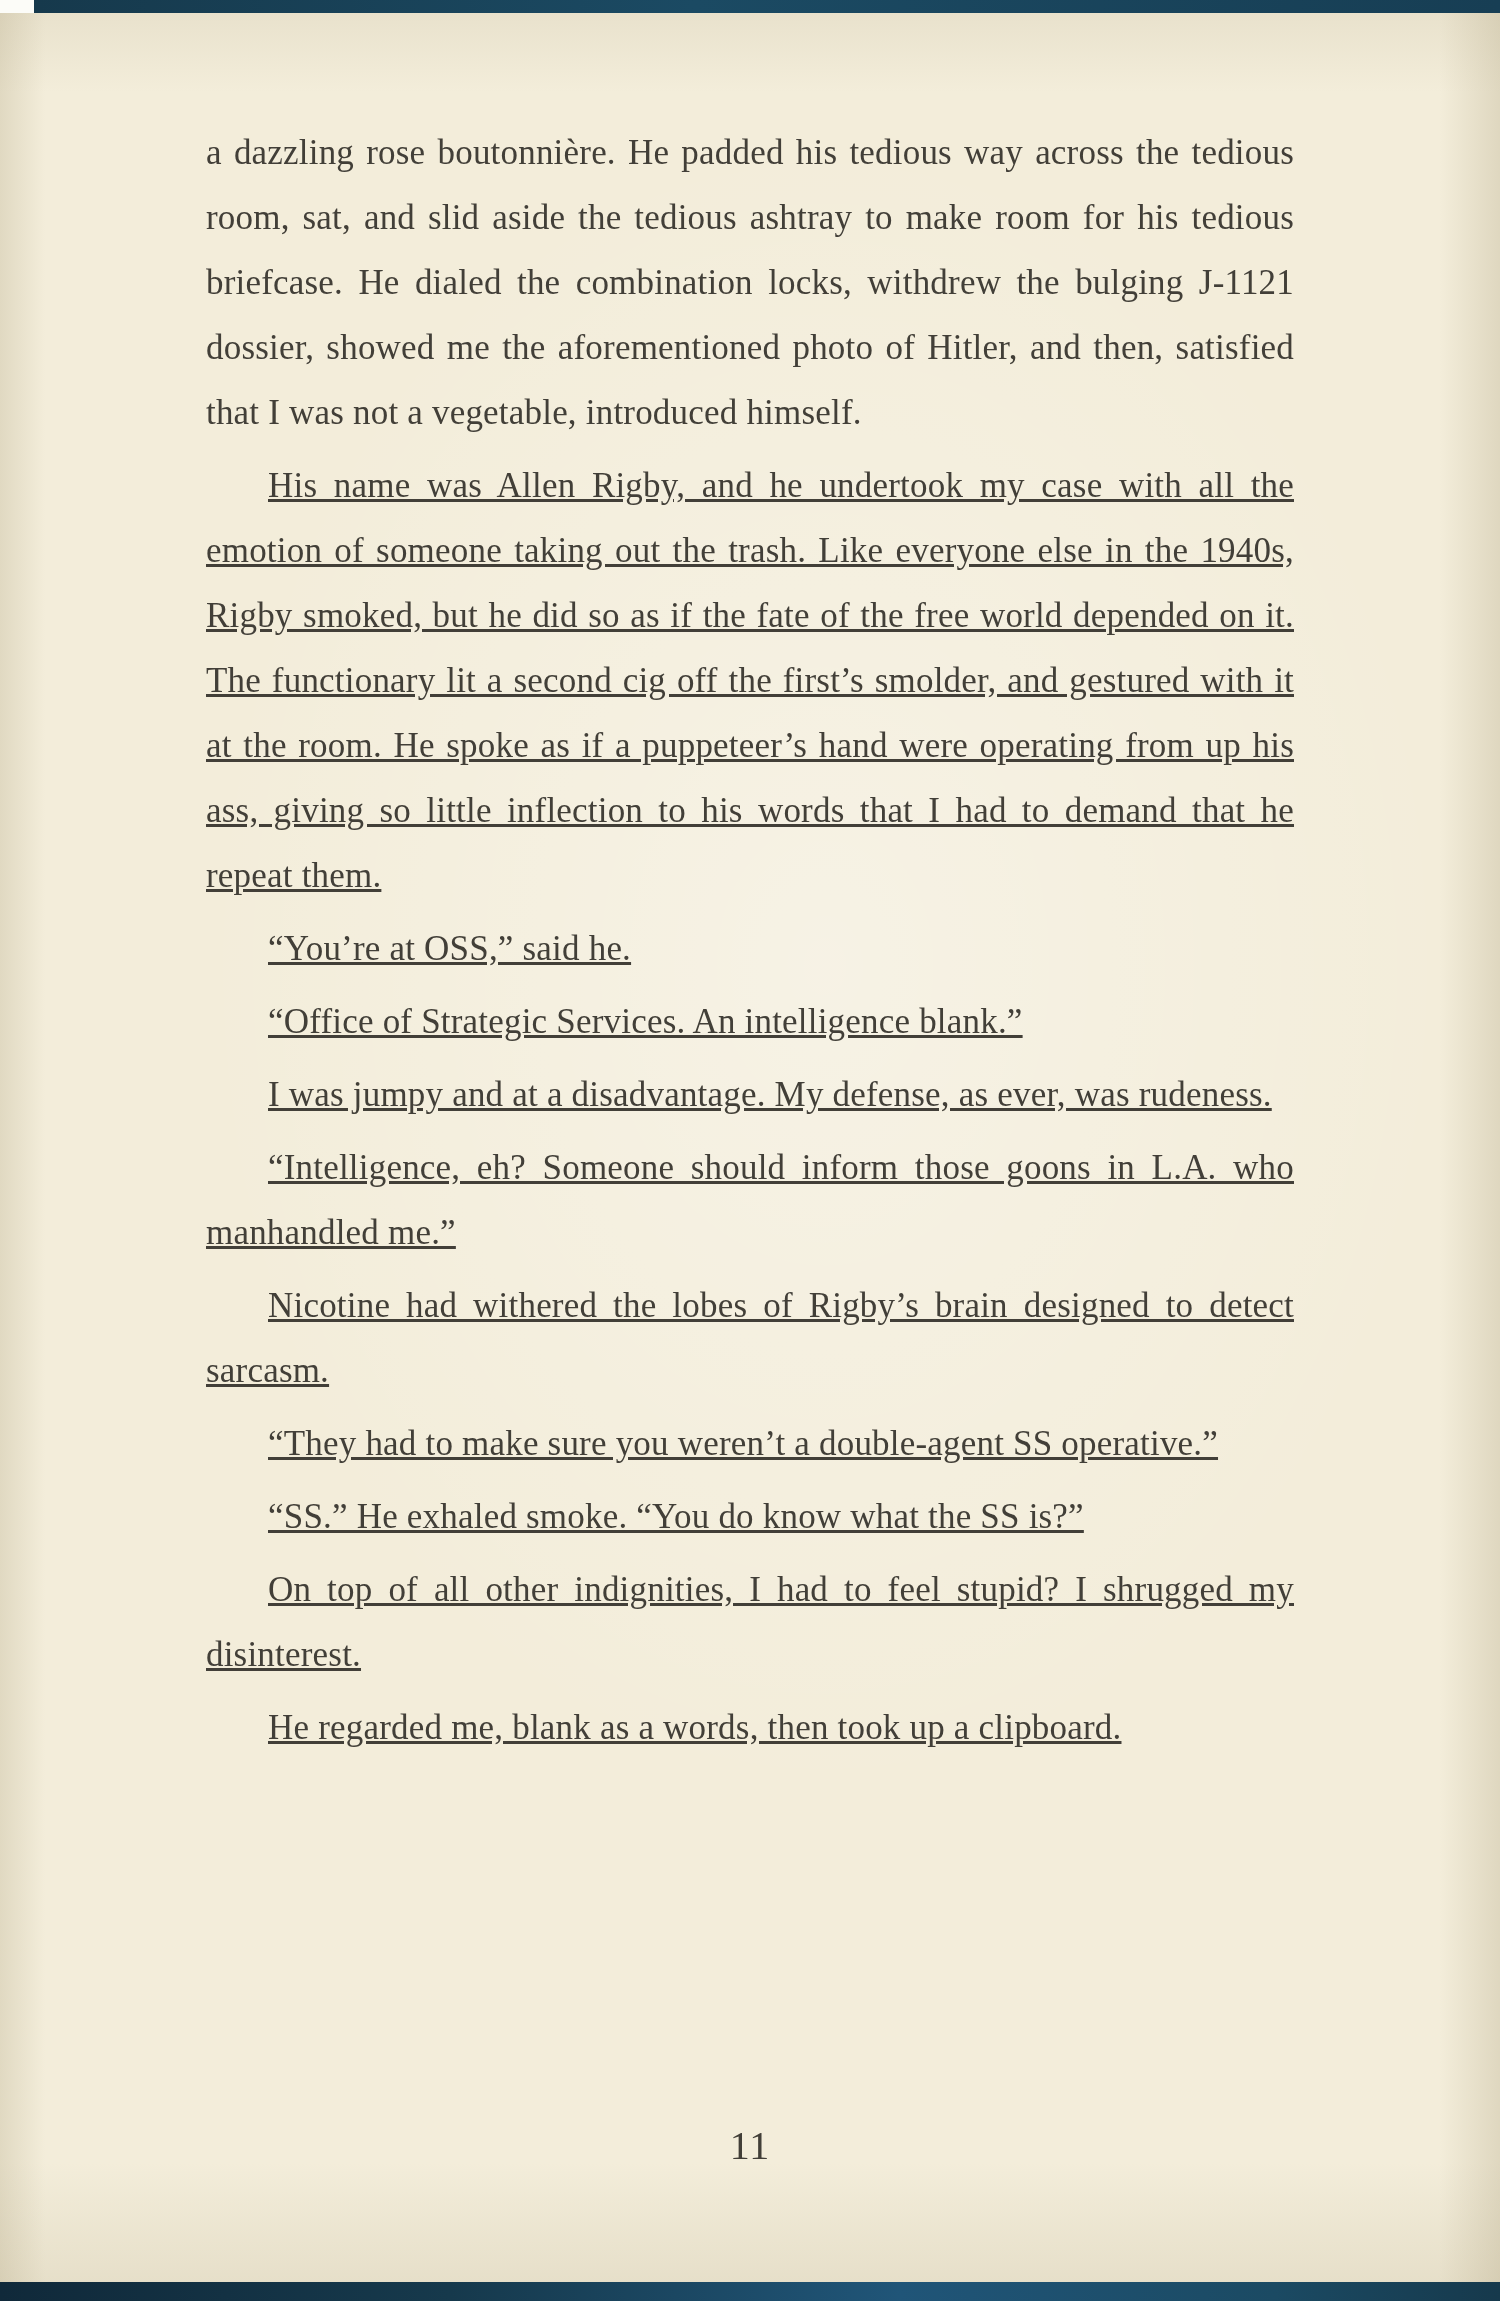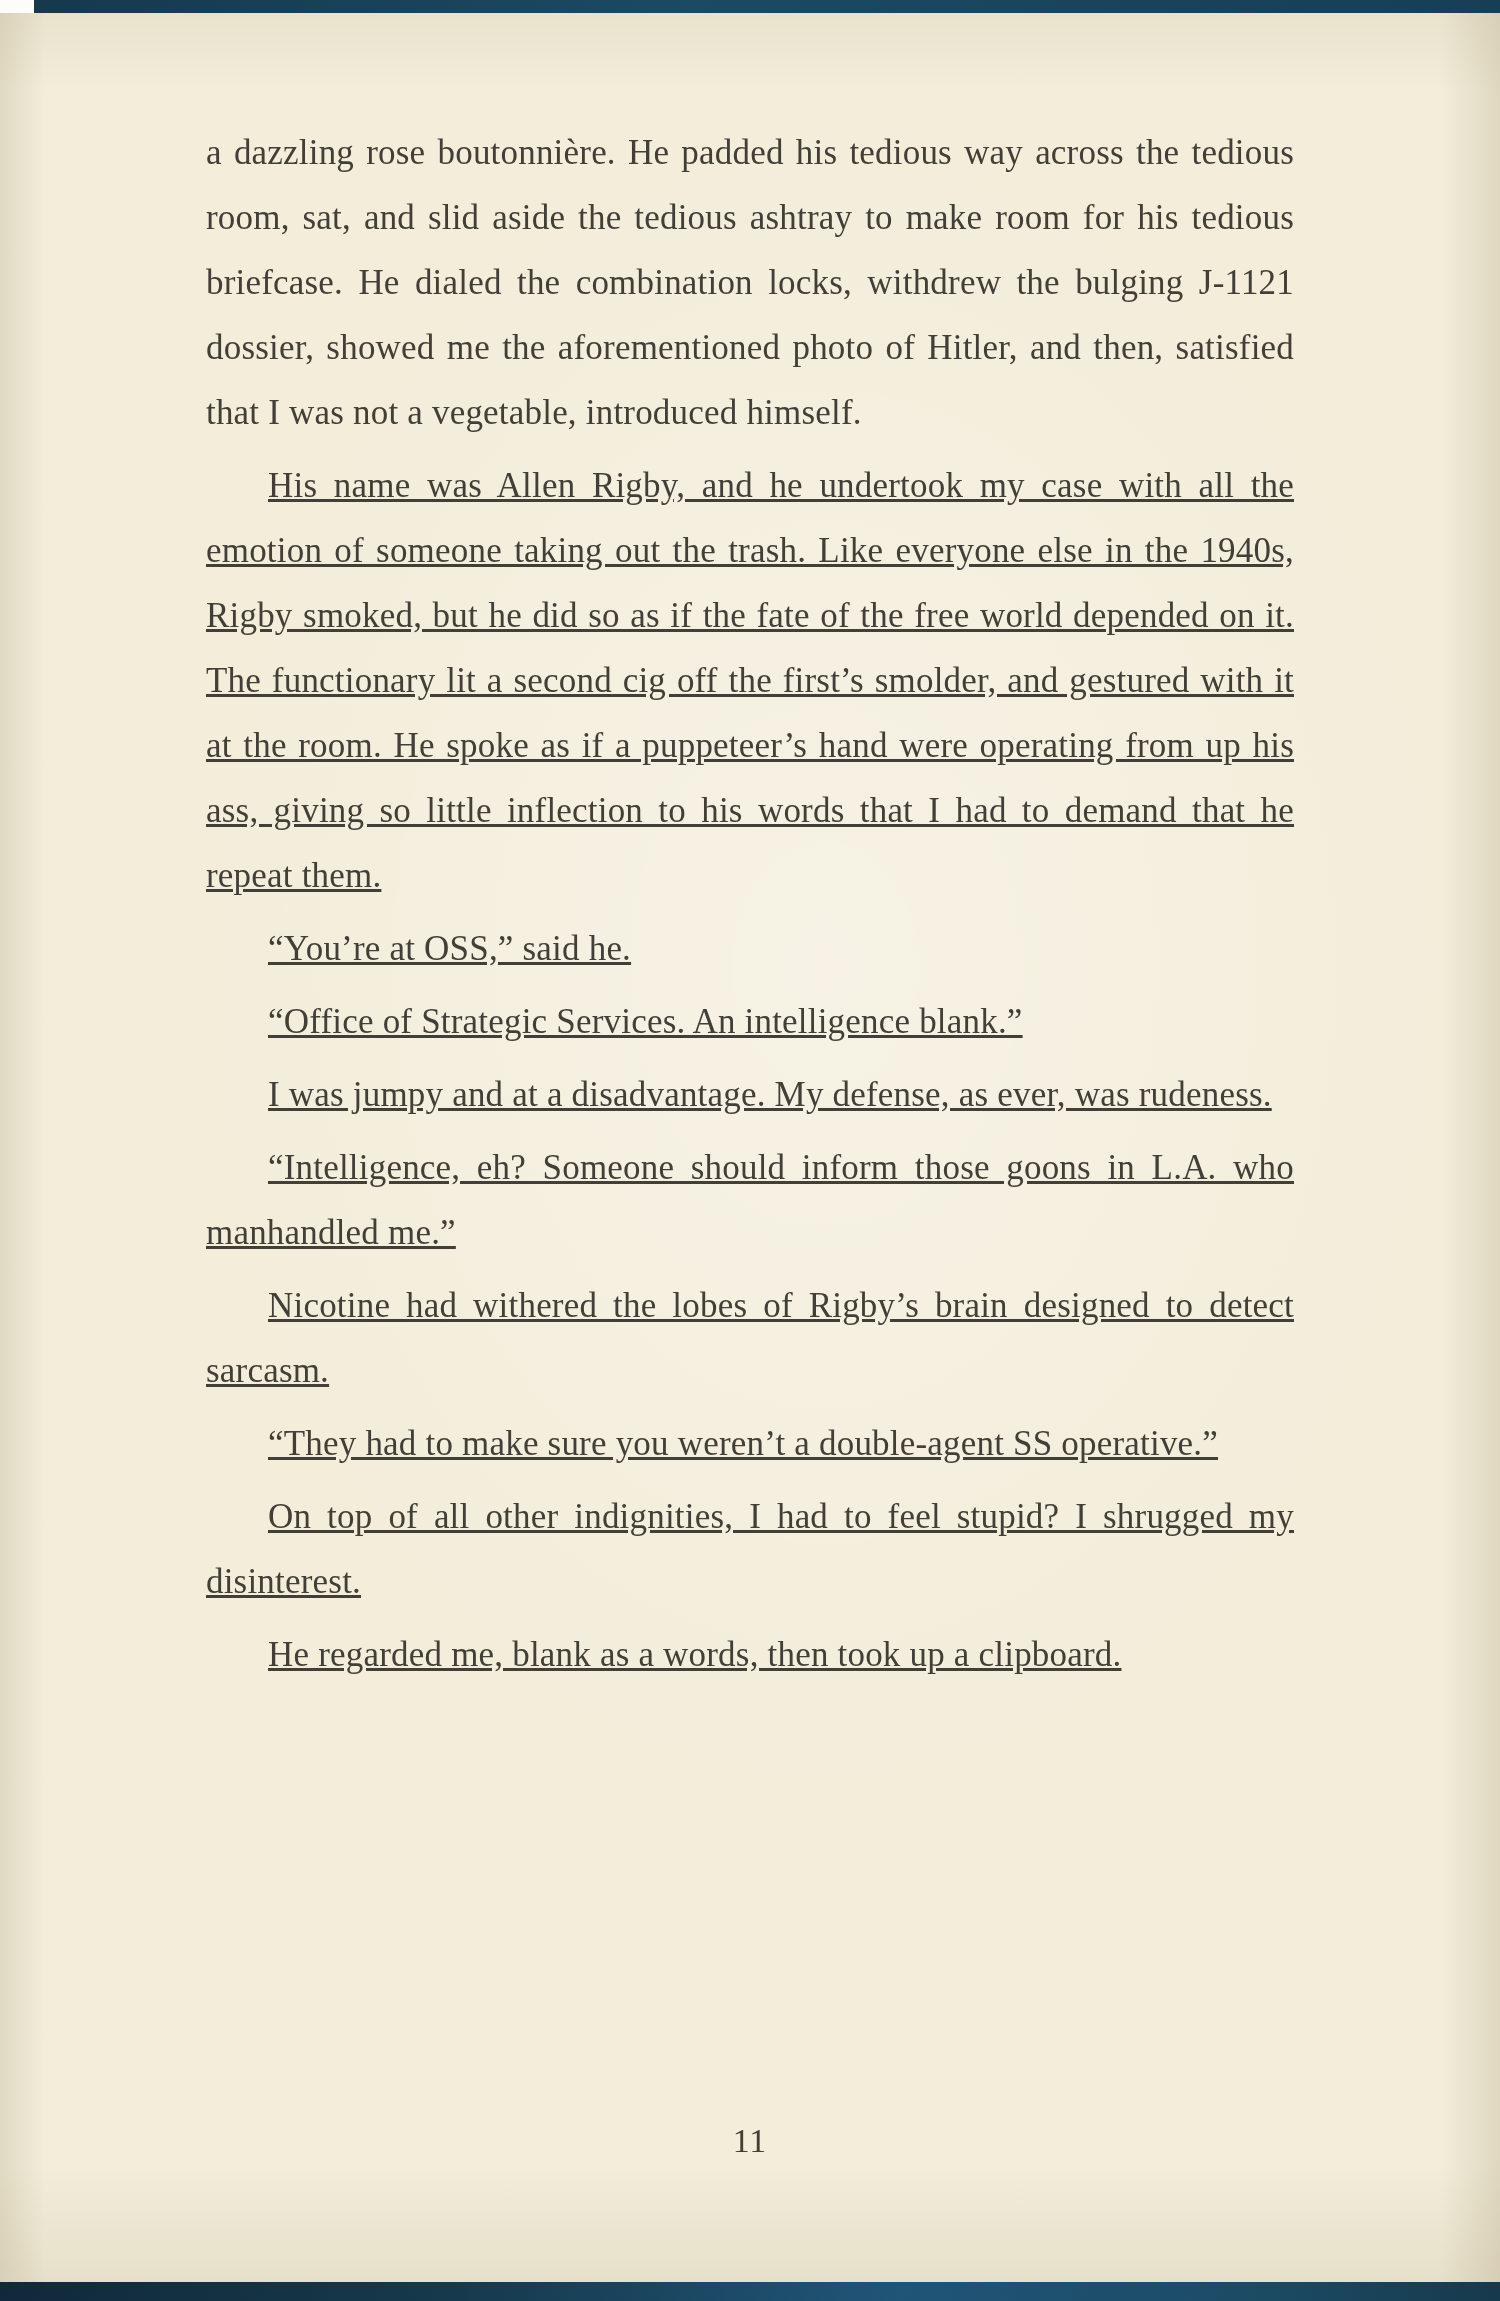--- a/index.html
+++ b/index.html
@@ -68,21 +68,21 @@
   }
   p.para em {
     font-style: italic;
   }
   .page-number {
     position: absolute;
     top: 2122px;
     left: 0;
     width: 100%;
     text-align: center;
-    font-size: 34px;
+    font-size: 40px;
     color: #423f38;
     letter-spacing: 1px;
   }
 </style>
 </head>
 <body>
 
 <div class="paper"></div>
 
 <div class="scan-top-bar"></div>
@@ -91,17 +91,18 @@
 
 <div class="text-block">
     <p class="para"><span>a dazzling rose boutonnière. He padded his tedious way across the tedious room, sat, and slid aside the tedious ashtray to make room for his tedious briefcase. He dialed the combination locks, withdrew the bulging J-1121 dossier, showed me the aforementioned photo of Hitler, and then, satisfied that I was not a vegetable, introduced himself.</span></p>
     <p class="para indent"><span>His name was Allen Rigby, and he undertook my case with all the emotion of someone taking out the trash. Like everyone else in the 1940s, Rigby smoked, but he did so as if the fate of the free world depended on it. The functionary lit a second cig off the first’s smolder, and gestured with it at the room. He spoke as if a puppeteer’s hand were operating from up his ass, giving so little inflection to his words that I had to demand that he repeat them.</span></p>
     <p class="para indent"><span>“You’re at OSS,” said he.</span></p>
     <p class="para indent"><span>“Office of Strategic Services. An intelligence blank.”</span></p>
     <p class="para indent"><span>I was jumpy and at a disadvantage. My defense, as ever, was rudeness.</span></p>
     <p class="para indent"><span>“Intelligence, eh? Someone should inform those goons in L.A. who manhandled me.”</span></p>
     <p class="para indent"><span>Nicotine had withered the lobes of Rigby’s brain designed to detect sarcasm.</span></p>
     <p class="para indent"><span>“They had to make sure you weren’t a double-agent SS operative.”</span></p>
+    <p class="para indent"><span>“SS.” He exhaled smoke. “You do know what the SS is?”</span></p>
     <p class="para indent"><span>On top of all other indignities, I had to feel stupid? I shrugged my disinterest.</span></p>
     <p class="para indent"><span>He regarded me, blank as a words, then took up a clipboard.</span></p>
   </div>
 
 <div class="page-number">11</div>
 
 </body></html>

